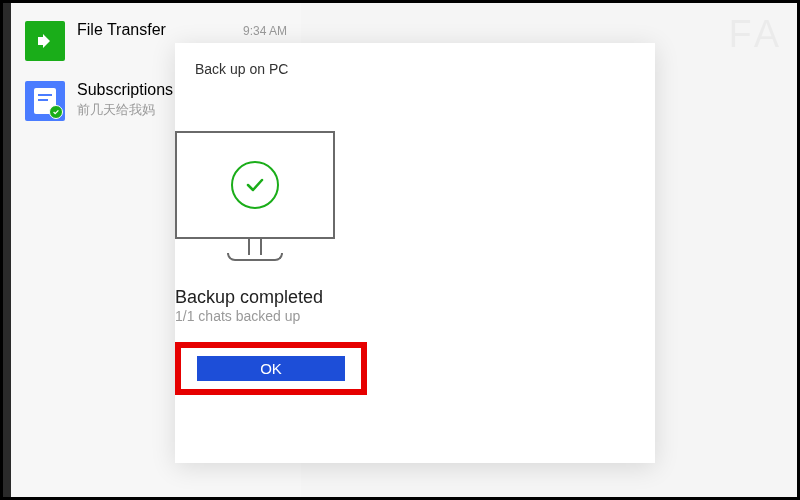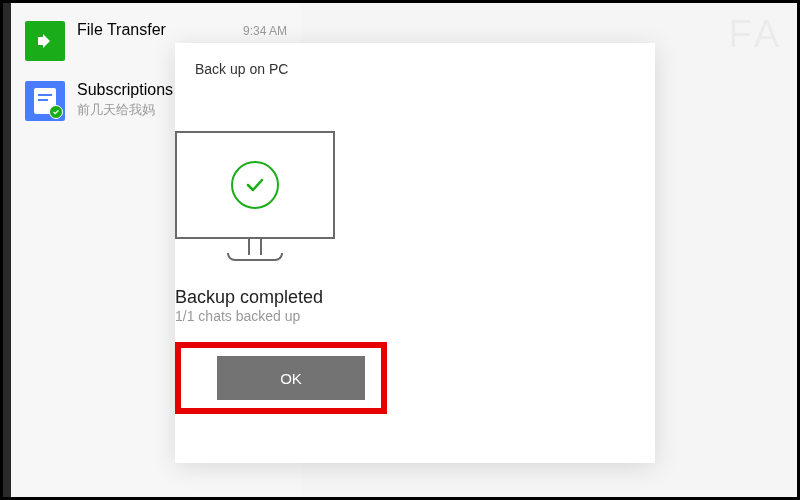--- a/index.html
+++ b/index.html
@@ -211,27 +211,26 @@
       font-size: 14px;
       color: #999;
     }
     .highlight-box {
       margin-top: 18px;
       border: 6px solid #e60000;
       padding: 8px 16px;
     }
     .ok-button {
       width: 148px;
-      height: 44px;
-      background: #737373;
+      height: 25px;
+      background: #1d4ed8;
       color: #fff;
       border: none;
       font-size: 15px;
       cursor: pointer;
-      margin-left: 20px;
     }
     .watermark {
       position: absolute;
       top: 10px;
       right: 14px;
       font-size: 38px;
       font-weight: 300;
       color: rgba(0,0,0,0.04);
       letter-spacing: 4px;
       pointer-events: none;

